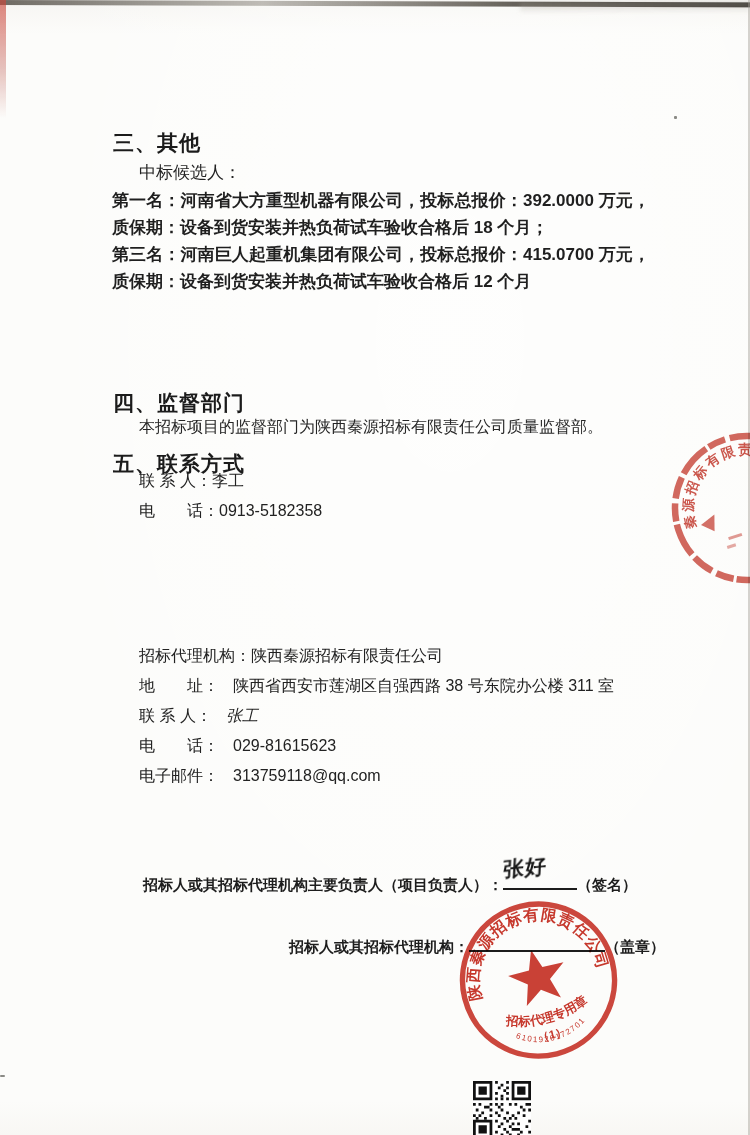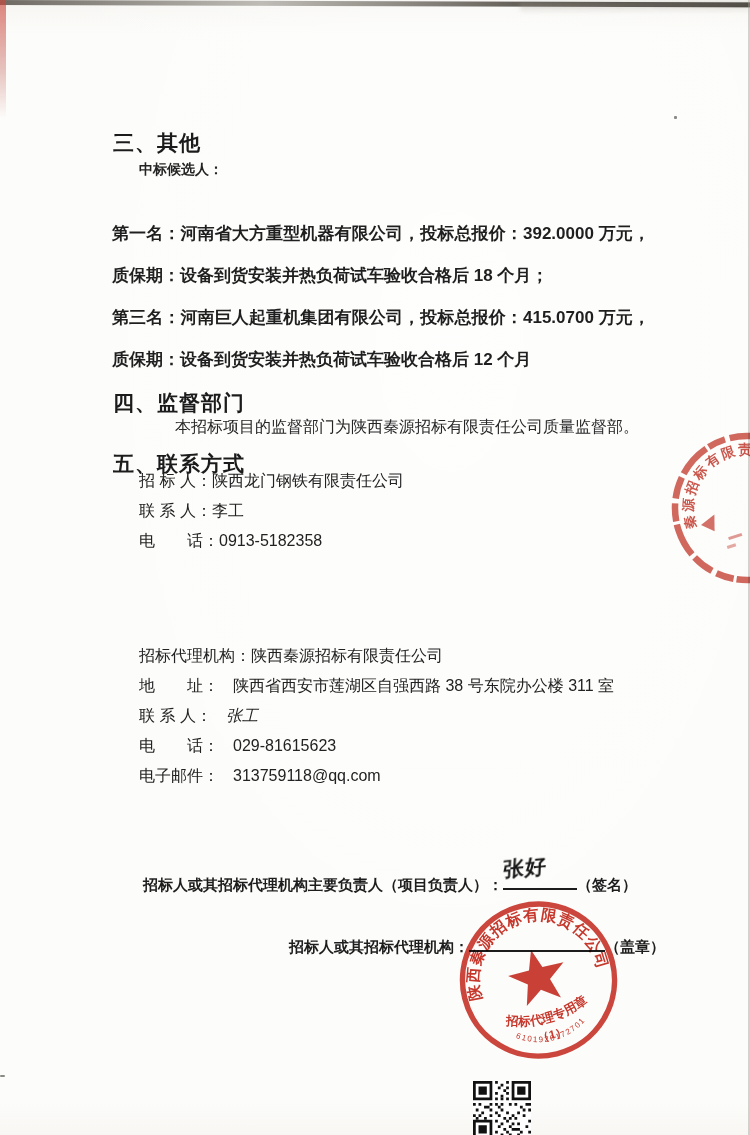--- a/index.html
+++ b/index.html
@@ -28,22 +28,22 @@
     background:linear-gradient(180deg, rgba(205,70,58,.65), rgba(190,90,80,.35) 60%, rgba(0,0,0,0));
     filter:blur(.6px);
   }
   .scan-right-line{
     position:absolute; top:0; right:0; width:2px; height:100%;
     background:rgba(165,160,150,.45);
   }
   .speck{position:absolute; background:#8a8a85; border-radius:1px;}
   
   .h1{font-size:21px; font-weight:bold; color:#1b1b1b; letter-spacing:1px;}
-  .intro{font-size:14px; font-weight:bold;}
-  .paras{width:538px; font-size:17px; font-weight:bold; line-height:42px; text-align:justify;margin-top:26px;}
+  .intro{font-size:17px; font-weight:normal;}
+  .paras{width:538px; font-size:17px; font-weight:bold; line-height:27px; text-align:justify;}
   .paras p{margin:0; color:#1f1f1f;}
   .body-line{font-size:16px; color:#262626;}
   .rows .row{height:17px; margin-bottom:13px; font-size:16px; color:#222; white-space:pre;}
   .rows .row .lbl{white-space:pre;}
   .rows .row .val{white-space:pre;}
   .sig{font-size:15px; font-weight:bold; color:#1d1d1d; white-space:nowrap;}
   .uline{display:inline-block; border-bottom:2px solid #1c1c1c; height:15px; vertical-align:baseline; position:relative;}
   .uline.u1{width:74px;}
   .uline.u2{width:136px;}
   .handwriting{
@@ -66,26 +66,25 @@
   <div class="speck" style="left:0; top:1075px; width:5px; height:2px;"></div>
 
   <div class="abs h1" style="left:113px; top:129px;">三、其他</div>
   <div class="abs intro" style="left:139px; top:161px;">中标候选人：</div>
   <div class="abs paras" style="left:112px; top:187px;">
     <p>第一名：河南省大方重型机器有限公司，投标总报价：392.0000 万元，质保期：设备到货安装并热负荷试车验收合格后 18 个月；</p>
     <p>第三名：河南巨人起重机集团有限公司，投标总报价：415.0700 万元，质保期：设备到货安装并热负荷试车验收合格后 12 个月</p>
   </div>
 
   <div class="abs h1" style="left:113px; top:389px;">四、监督部门</div>
-  <div class="abs body-line" style="left:139px; top:417px;margin-left:36px;">本招标项目的监督部门为陕西秦源招标有限责任公司质量监督部。</div>
+  <div class="abs body-line" style="left:139px; top:417px;">本招标项目的监督部门为陕西秦源招标有限责任公司质量监督部。</div>
 
   <div class="abs h1" style="left:113px; top:442px;margin-top:8px;">五、联系方式</div>
 
   <div class="abs rows" style="left:139px; top:471px;">
-    <div class="row"><span class="lbl">招 标 人：</span><span class="val">陕西龙门钢铁有限责任公司</span></div>
     <div class="row"><span class="lbl">联 系 人：</span><span class="val">李工</span></div>
     <div class="row"><span class="lbl">电　　话：</span><span class="val">0913-5182358</span></div>
   </div>
 
   <div class="abs rows" style="left:139px; top:646px;">
     <div class="row"><span class="lbl">招标代理机构：</span><span class="val">陕西秦源招标有限责任公司</span></div>
     <div class="row"><span class="lbl">地　　址：</span><span class="val" style="padding-left:14px;">陕西省西安市莲湖区自强西路 38 号东院办公楼 311 室</span></div>
     <div class="row"><span class="lbl">联 系 人：</span><span class="val" style="padding-left:14px;font-style:italic;">张工</span></div>
     <div class="row"><span class="lbl">电　　话：</span><span class="val" style="padding-left:14px;">029-81615623</span></div>
     <div class="row"><span class="lbl">电子邮件：</span><span class="val" style="padding-left:14px;">313759118@qq.com</span></div>

